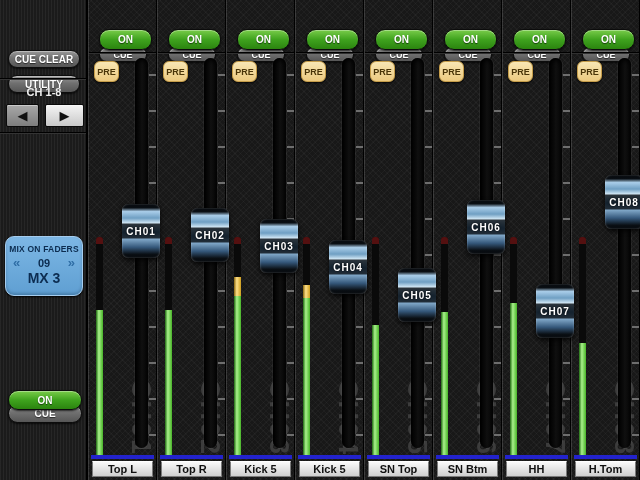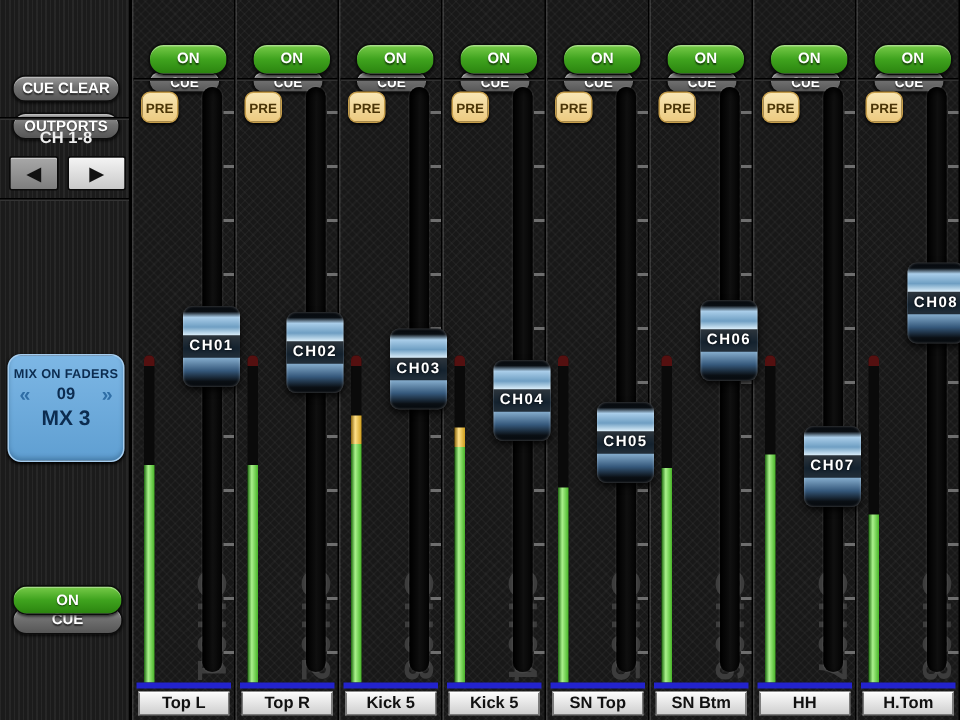--- a/index.html
+++ b/index.html
@@ -33,21 +33,21 @@
   #sb-div1 { top:78px; } #sb-div2 { top:132px; }
 
   #bank-label { position:absolute; top:86px; left:0; width:88px; text-align:center;
     color:#eee; font-size:11px; font-weight:bold; }
   .bank-arrow { position:absolute; top:104px; height:23px; display:flex; align-items:center;
     justify-content:center; border:1px solid #0a0a0a; border-radius:2px; font-size:13px; color:#111; cursor:pointer;
     box-shadow:inset 0 1px 0 rgba(255,255,255,0.4); }
   #bank-prev { left:6px;  width:33px; background:linear-gradient(#a8a8a8,#7e7e7e); }
   #bank-next { left:45px; width:39px; background:linear-gradient(#f4f4f4,#c9c9c9); }
 
-  #mix-panel { position:absolute; top:236px; left:5px; width:78px; height:72px;
+  #mix-panel { position:absolute; top:236px; left:5px; width:78px; height:60px;
     border-radius:9px; background:linear-gradient(#7db7e5,#5f9fd2);
     border:1px solid #a5cdef; box-shadow:inset 0 -2px 3px rgba(0,30,60,0.25), 0 1px 2px #000;
     color:#0c2c50; text-align:center; cursor:pointer; }
   #mix-title { font-size:8.5px; font-weight:bold; margin-top:7px; letter-spacing:0.2px; }
   #mix-row { display:flex; align-items:center; justify-content:space-between; padding:0 7px; margin-top:1px; }
   .mix-chev { font-size:13px; font-weight:bold; color:#2f6ea6; cursor:pointer; }
   #mix-number { font-size:11px; font-weight:bold; }
   #mix-name { font-size:14px; font-weight:bold; margin-top:0px; }
 
   #btn-sends { position:absolute; top:306px; left:6px; width:76px; height:44px;
@@ -118,21 +118,21 @@
     color:#111; font-size:11px; font-weight:bold; display:flex; align-items:center; justify-content:center;
     z-index:6; cursor:pointer; }
 </style>
 </head>
 <body>
 
 <div id="app">
 
   <div id="sidebar">
     <div class="pill gray-grad side-btn" id="btn-cue-clear">CUE CLEAR</div>
-    <div class="pill gray-grad side-btn" id="btn-outports">OUTPORTS</div>
+    <div class="pill gray-grad side-btn" id="btn-outports">UTILITY</div>
 
     <div class="h-divider" id="sb-div1"></div>
     <div id="bank-label">CH 1-8</div>
     <div class="bank-arrow" id="bank-prev">
       <span>◀</span>
     </div>
     <div class="bank-arrow" id="bank-next">
       <span>▶</span>
     </div>
     <div class="h-divider" id="sb-div2"></div>

